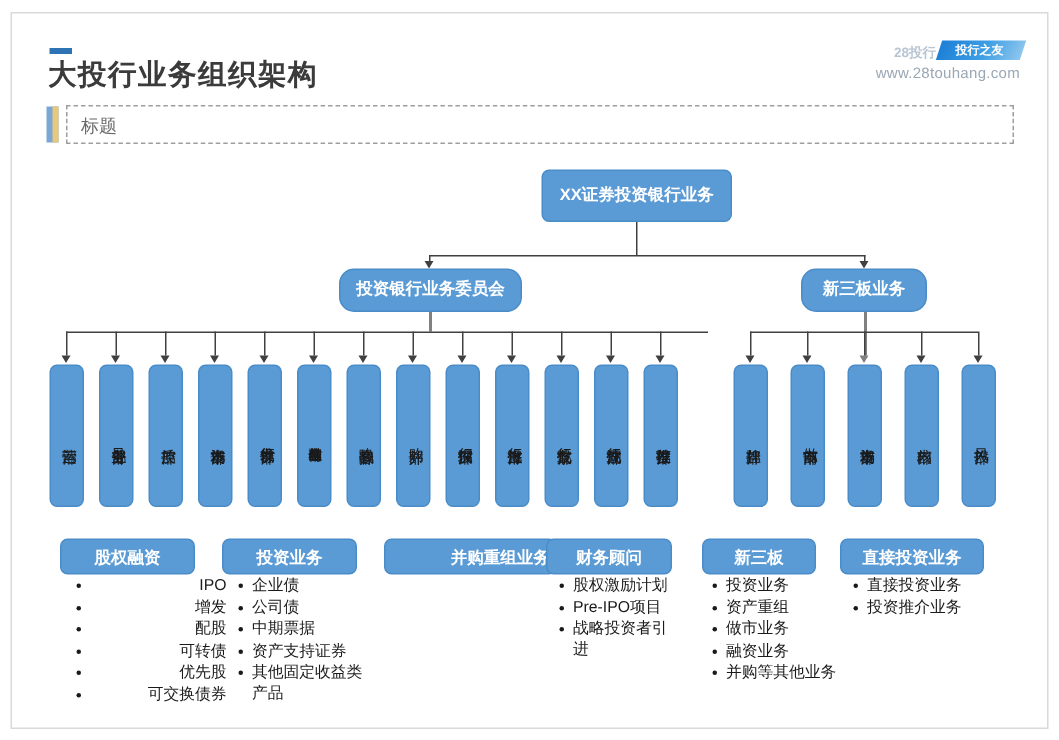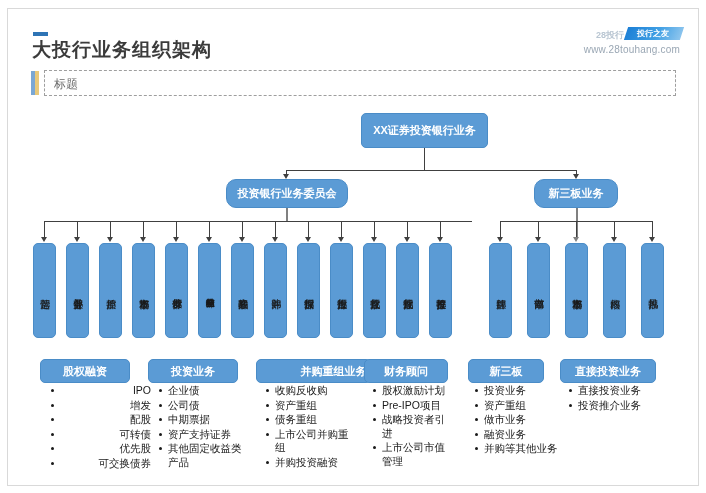--- a/index.html
+++ b/index.html
@@ -352,34 +352,26 @@
     <div class="cat-head" style="left:140px; top:264px; width:90px;">投资业务</div>
     <ul class="cat-list" style="left:146px; top:289px; width:92px;">
       <li>企业债</li>
       <li>公司债</li>
       <li>中期票据</li>
       <li>资产支持证券</li>
       <li>其他固定收益类产品</li>
     </ul>
 
     <div class="cat-head" style="left:248px; top:264px; width:115px;padding-left:40px;">并购重组业务</div>
-    <ul class="cat-list" style="left:253px; top:289px; width:92px;">
-      <li>收购反收购</li>
-      <li>资产重组</li>
-      <li>债务重组</li>
-      <li>上市公司并购重组</li>
-      <li>并购投资融资</li>
-    </ul>
 
     <div class="cat-head" style="left:356px; top:264px; width:84px;">财务顾问</div>
     <ul class="cat-list" style="left:360px; top:289px; width:86px;">
       <li>股权激励计划</li>
       <li>Pre-IPO项目</li>
       <li>战略投资者引进</li>
-      <li>上市公司市值管理</li>
     </ul>
 
     <div class="cat-head" style="left:460px; top:264px; width:76px;">新三板</div>
     <ul class="cat-list" style="left:462px; top:289px; width:98px;">
       <li>投资业务</li>
       <li>资产重组</li>
       <li>做市业务</li>
       <li>融资业务</li>
       <li>并购等其他业务</li>
     </ul>

